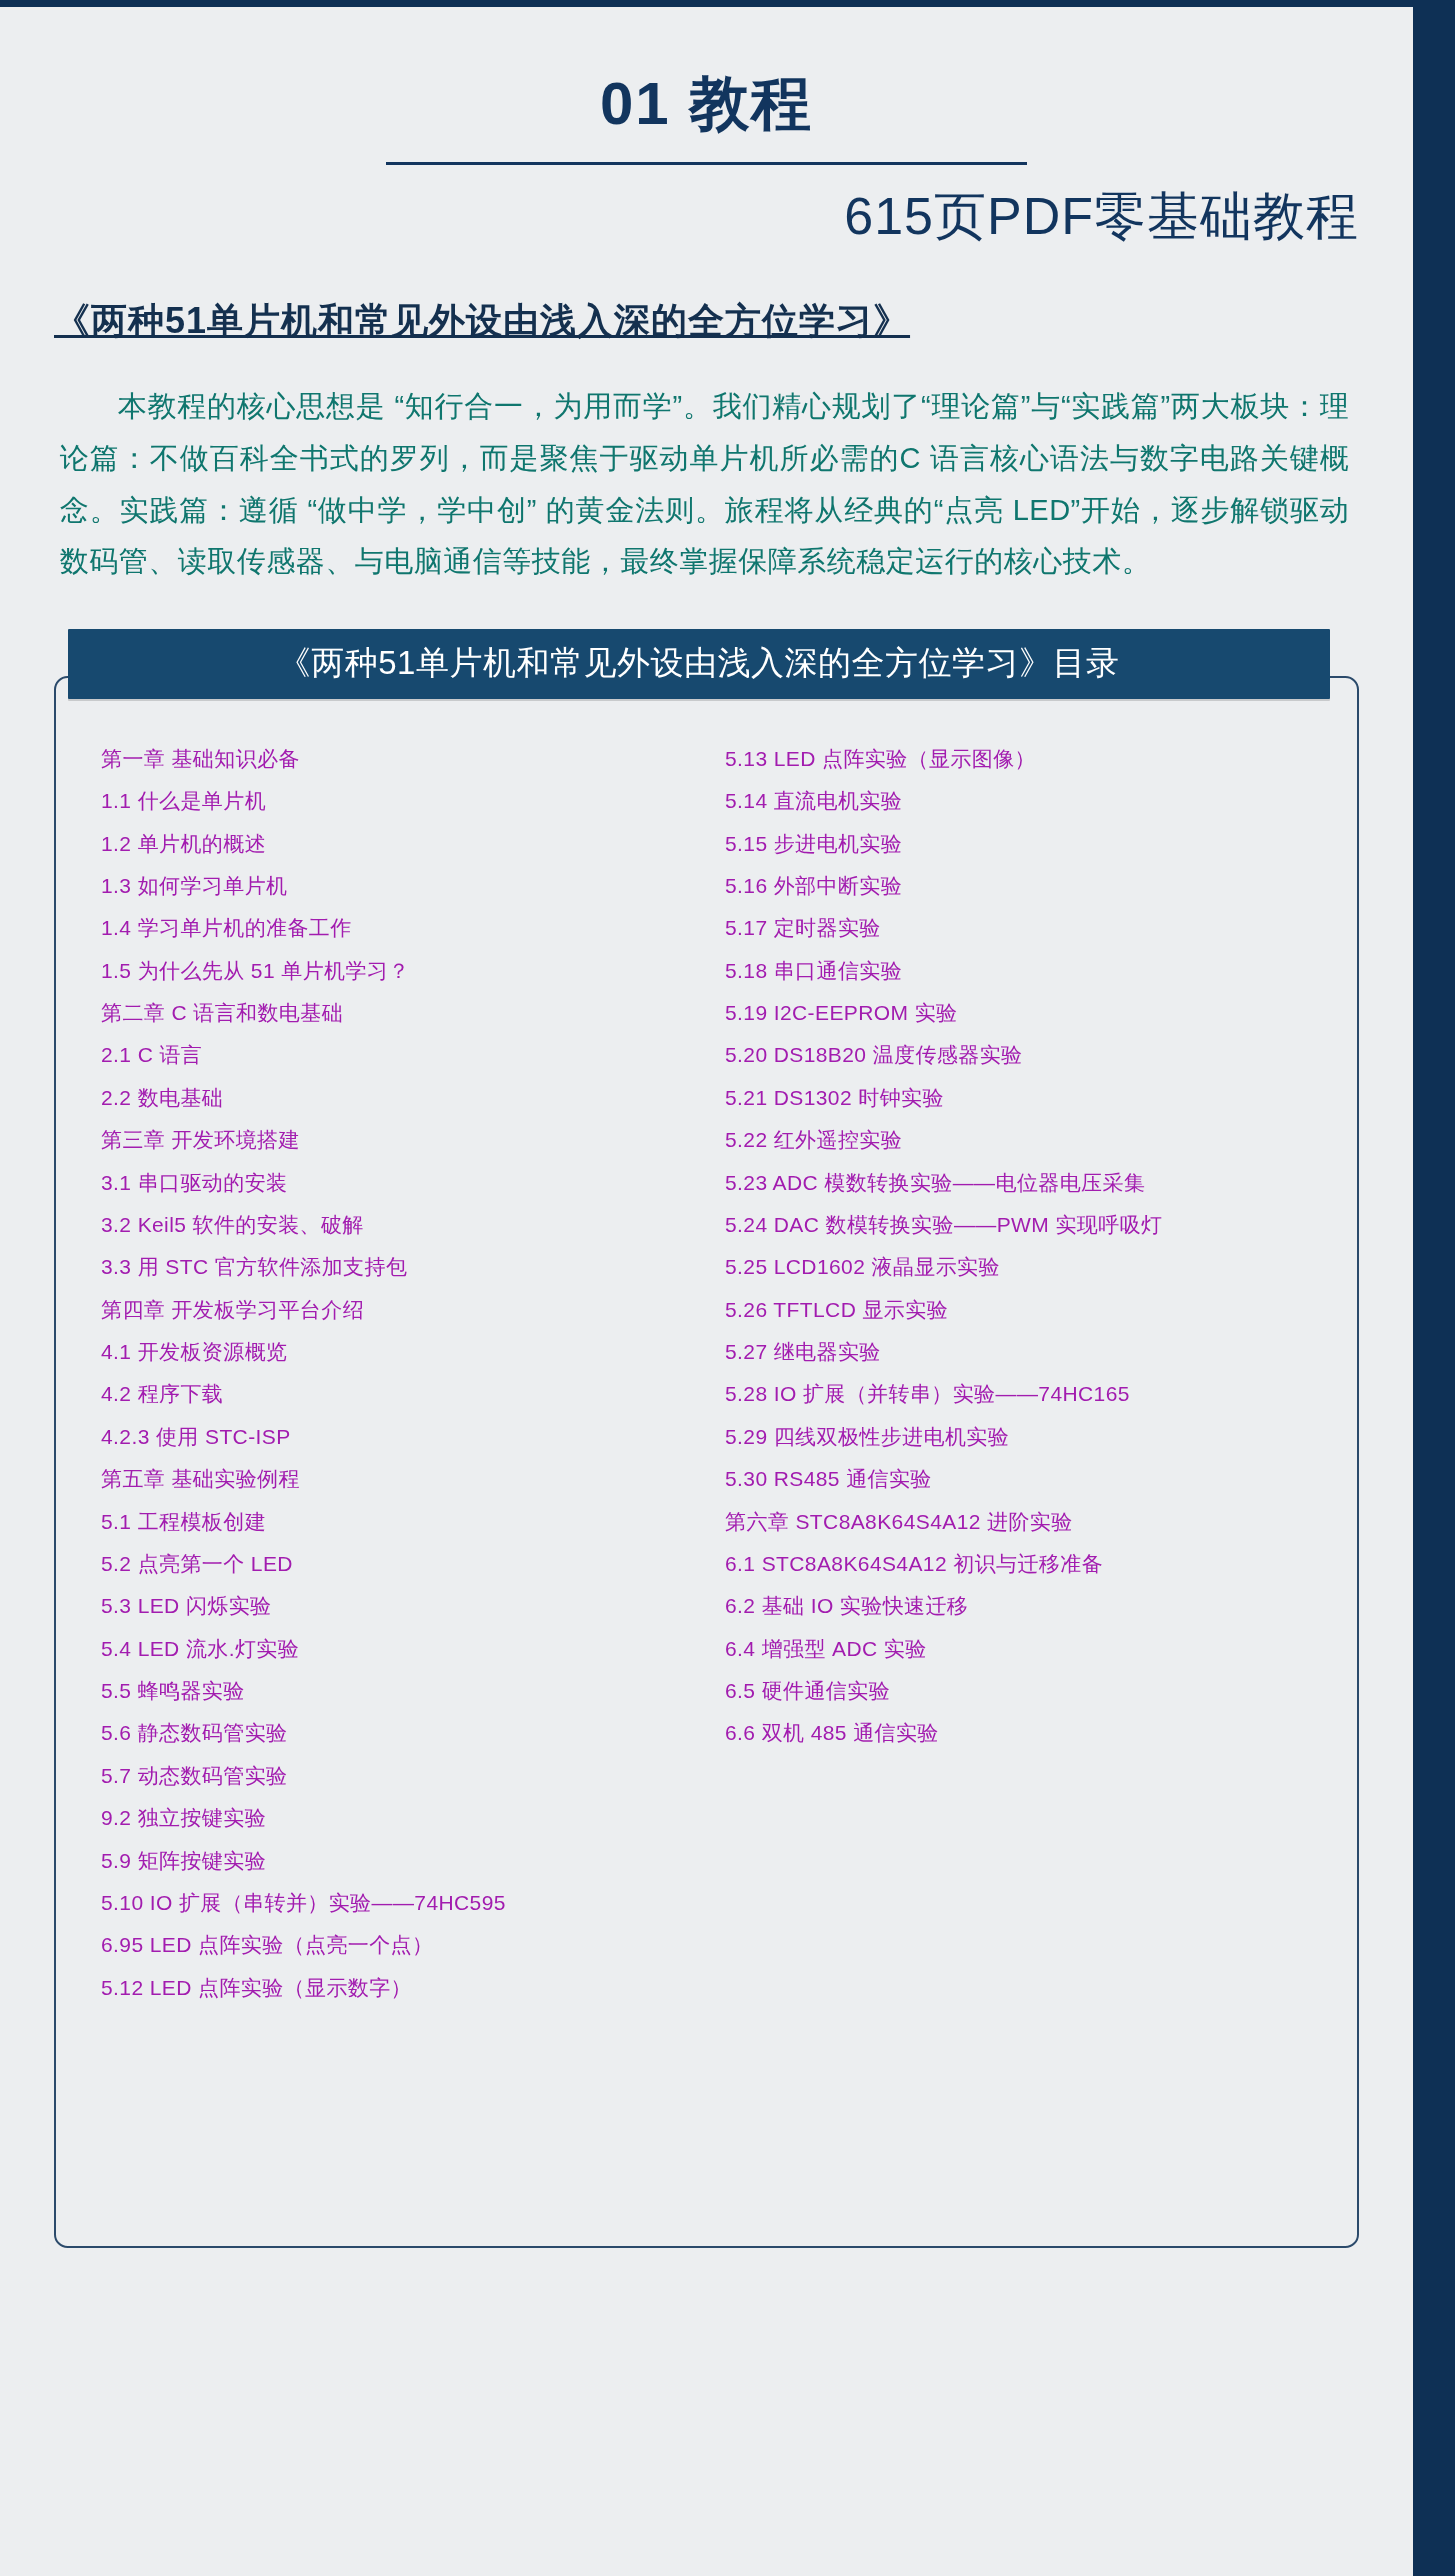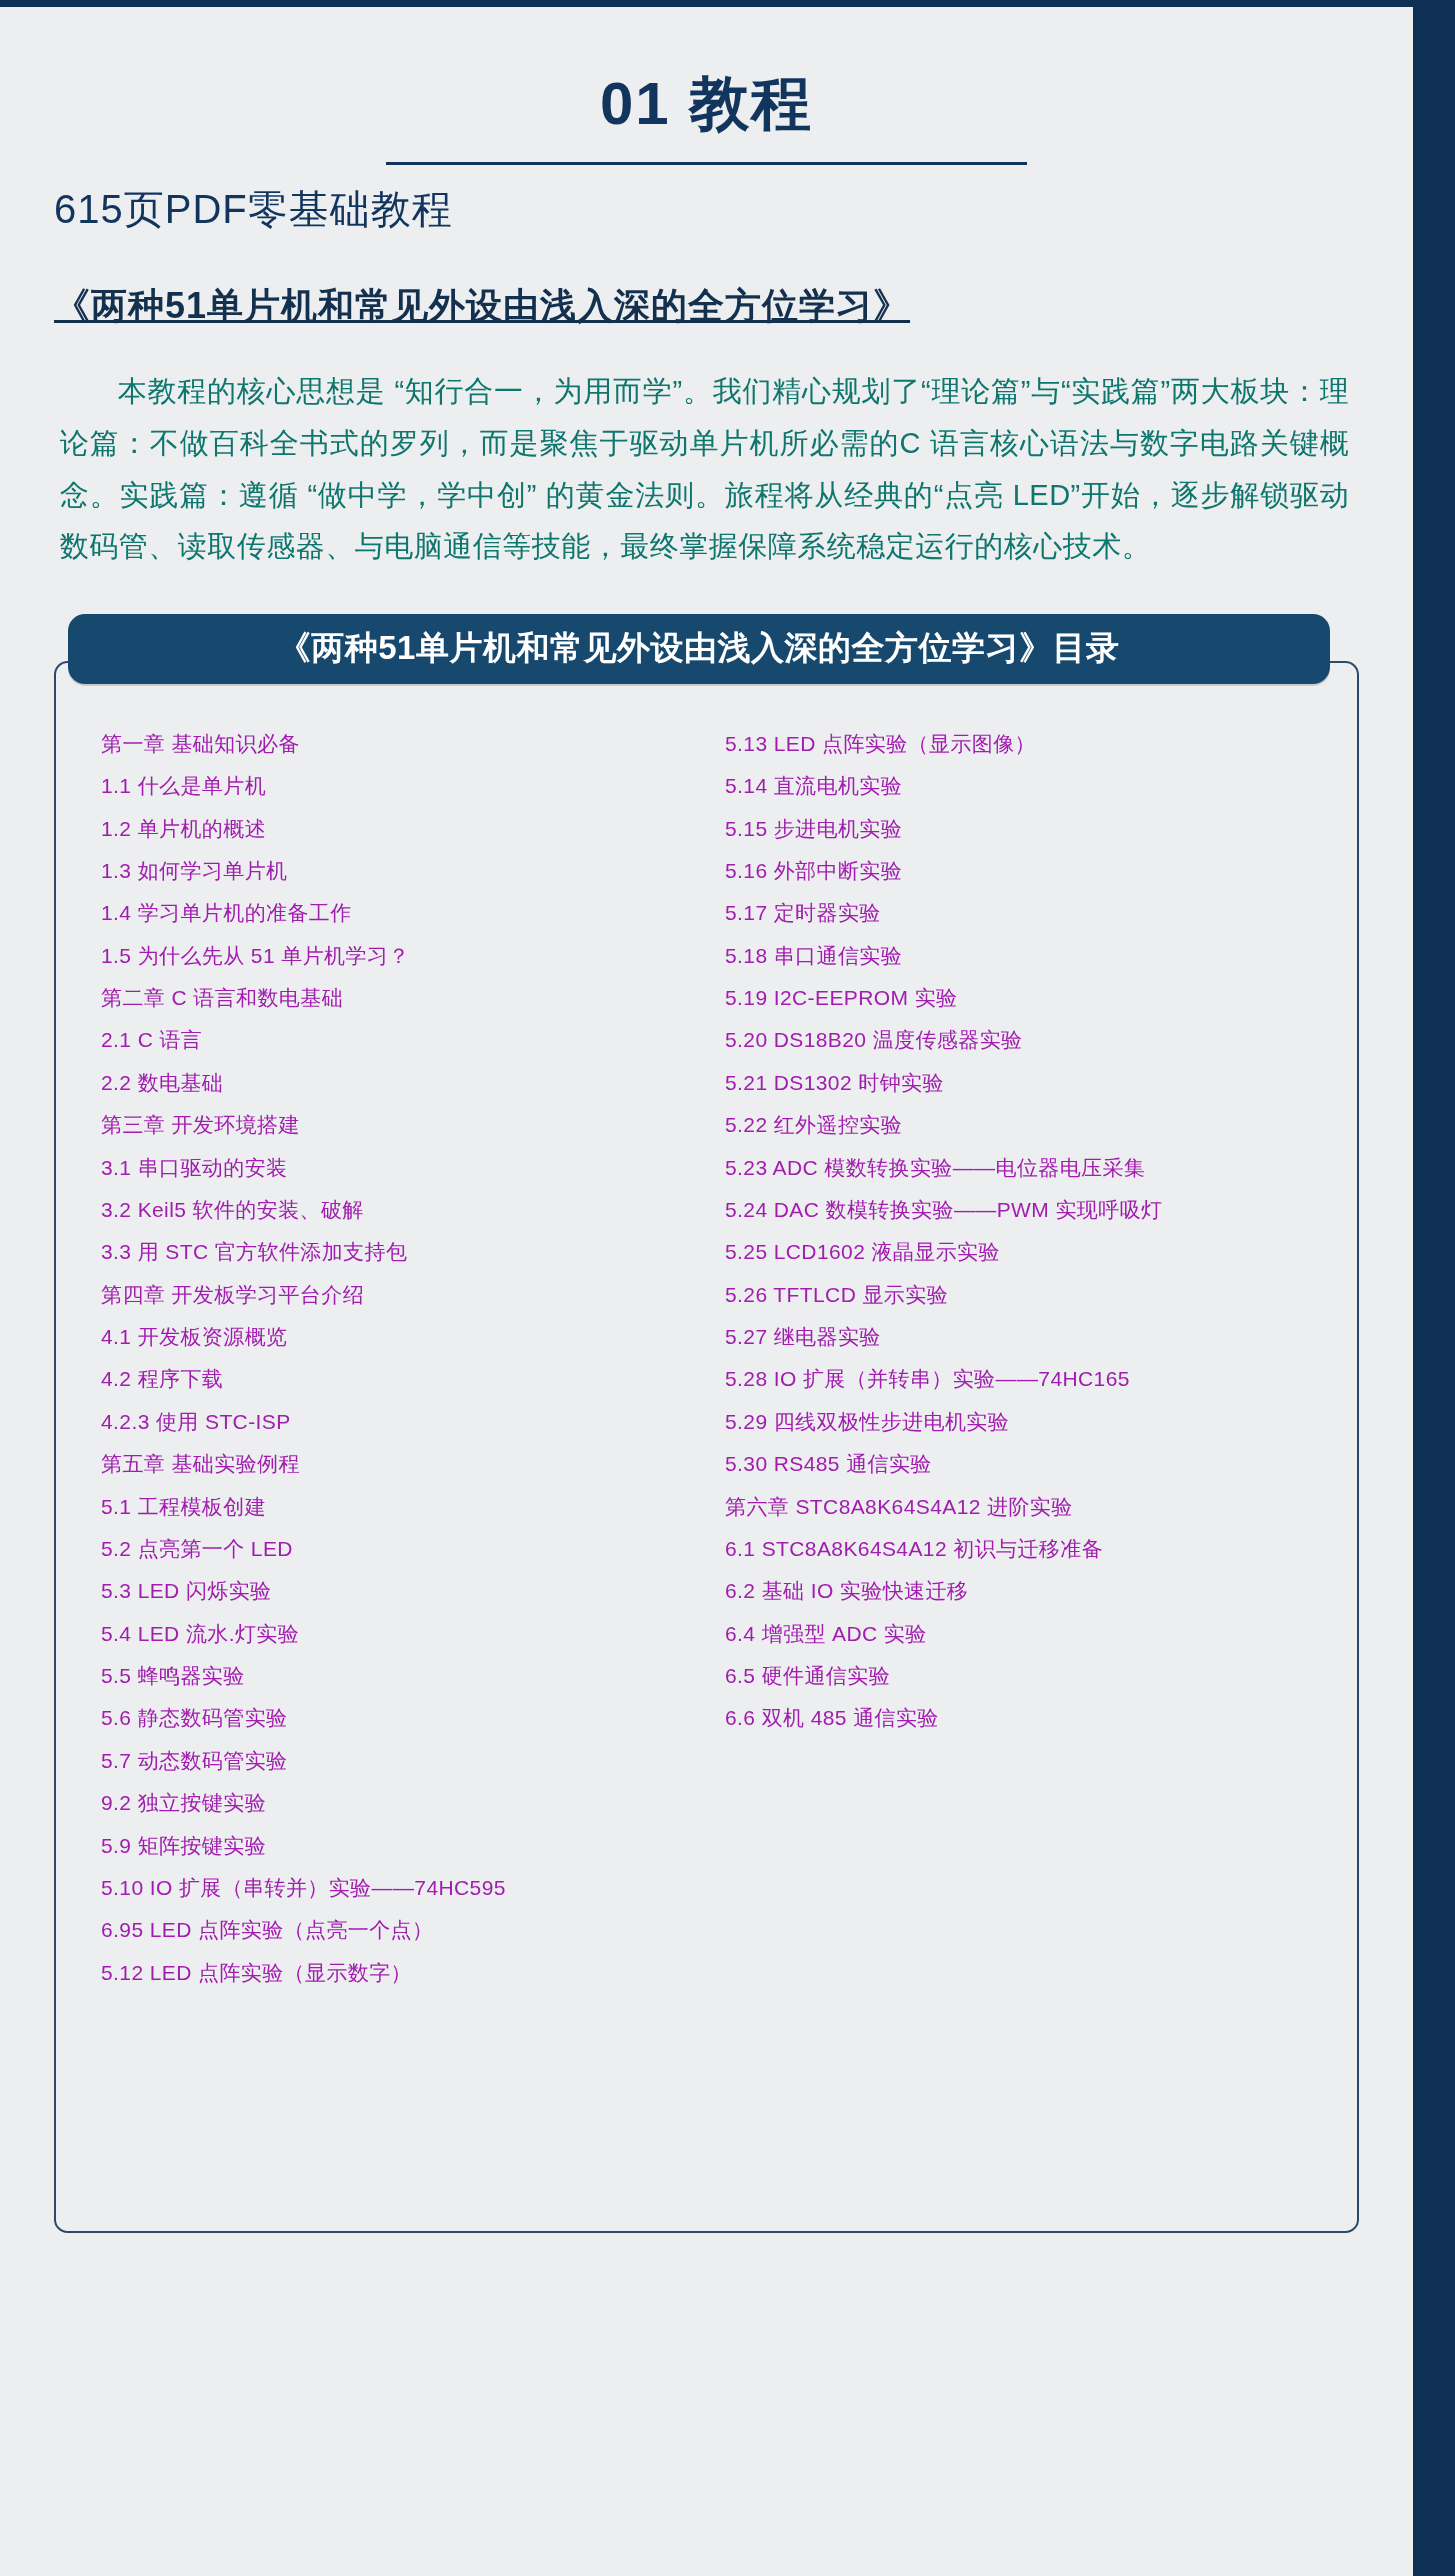--- a/index.html
+++ b/index.html
@@ -42,23 +42,23 @@
     margin-top: 17.5px;
     margin-bottom: 17.5px;
   }
   .title-rule {
     width: 641px;
     height: 2.9px;
     background: #12355e;
     margin: 0 auto 17.5px auto;
   }
   .subtitle {
-    text-align: left;
+    text-align: right;
     color: #12355e;
-    font-size: 40px;
+    font-size: 52px;
     letter-spacing: 1px;
     margin-bottom: 45px;
   }
   .book-title {
     color: #14304f;
     font-size: 36px;
     font-weight: bold;
     letter-spacing: 1px;
     margin-bottom: 35px;
     text-decoration: underline;
@@ -77,27 +77,27 @@
     position: relative;
     height: 70px;
   }
   .toc-banner {
     position: absolute;
     left: 13.6px;
     top: 0;
     width: 1262px;
     height: 70px;
     background: #17496f;
-    border-radius: 17px;
+    border-radius: 1px;
     display: flex;
     align-items: center;
     justify-content: center;
     color: #ffffff;
     font-size: 33px;
-    font-weight: bold;
+    font-weight: normal;
     letter-spacing: 0.5px;
     box-shadow: 0 1.9px 0 rgba(0,0,0,0.15);
   }
   .toc-box {
     margin-top: -23px;
     border: 2.9px solid #2b4a6b;
     border-radius: 13.6px;
     padding: 68px 45px 39px 45px;
     box-sizing: border-box;
     min-height: 1572px;

